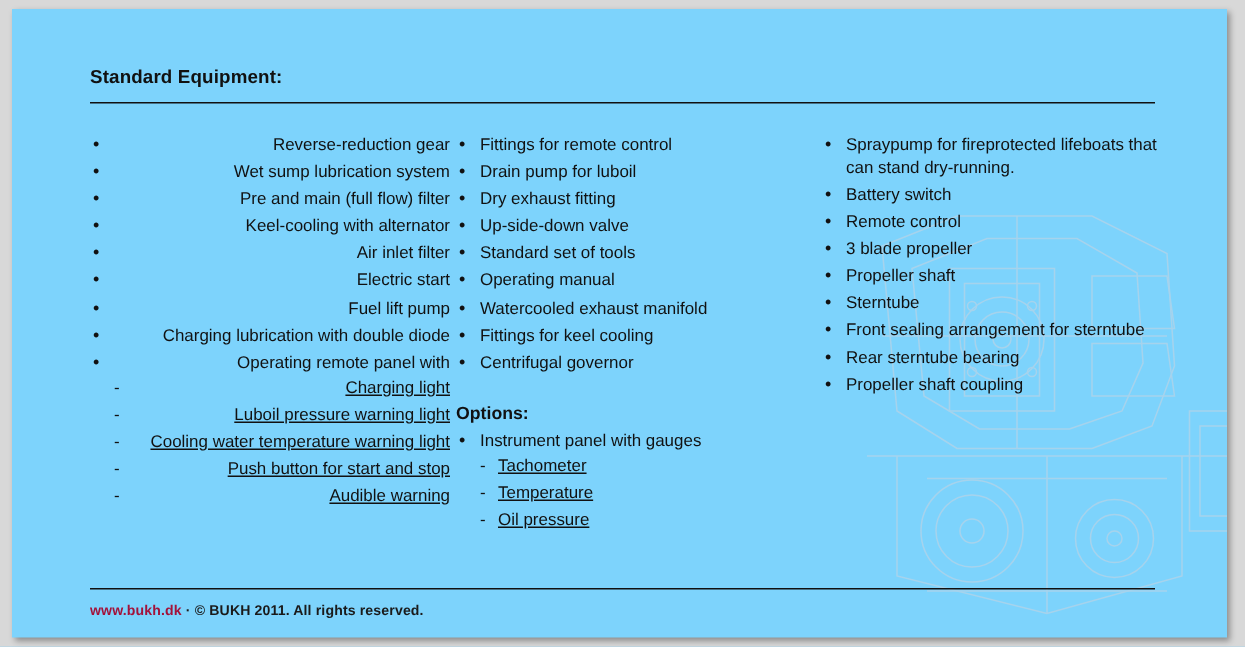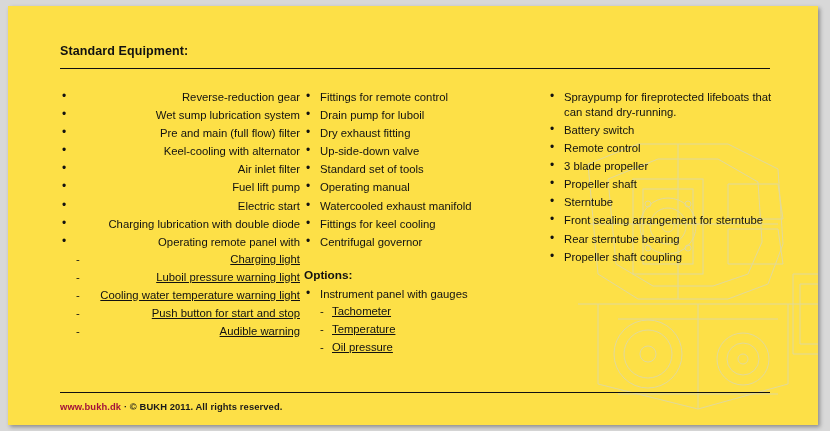--- a/index.html
+++ b/index.html
@@ -12,21 +12,21 @@
     height: 431px;
     overflow: hidden;
     font-family: "Liberation Sans", sans-serif;
   }
   #page {
     position: absolute;
     left: 8px;
     top: 6px;
     width: 810px;
     height: 419px;
-    background: #fde047;
+    background: #7dd3fc;
     box-shadow: 2px 2px 4px rgba(0,0,0,0.35);
     overflow: hidden;
   }
   
   #watermark {
     position: absolute;
     right: -10px;
     top: 118px;
     width: 250px;
     height: 300px;
@@ -165,22 +165,22 @@
   <div id="title">Standard Equipment:</div>
   <div id="rule-top"></div>
 
   <div class="col" id="col1">
     <ul class="bullets">
       <li><span>Reverse-reduction gear</span></li>
       <li><span>Wet sump lubrication system</span></li>
       <li><span>Pre and main (full flow) filter</span></li>
       <li><span>Keel-cooling with alternator</span></li>
       <li><span>Air inlet filter</span></li>
+      <li><span>Electric start</span></li>
       <li><span>Fuel lift pump</span></li>
-      <li><span>Electric start</span></li>
       <li><span>Charging lubrication with double diode</span></li>
       <li>
         <span>Operating remote panel with</span>
         <ul class="dashes">
           <li><span>Charging light</span></li>
           <li><span>Luboil pressure warning light</span></li>
           <li><span>Cooling water temperature warning light</span></li>
           <li><span>Push button for start and stop</span></li>
           <li><span>Audible warning</span></li>
         </ul>

